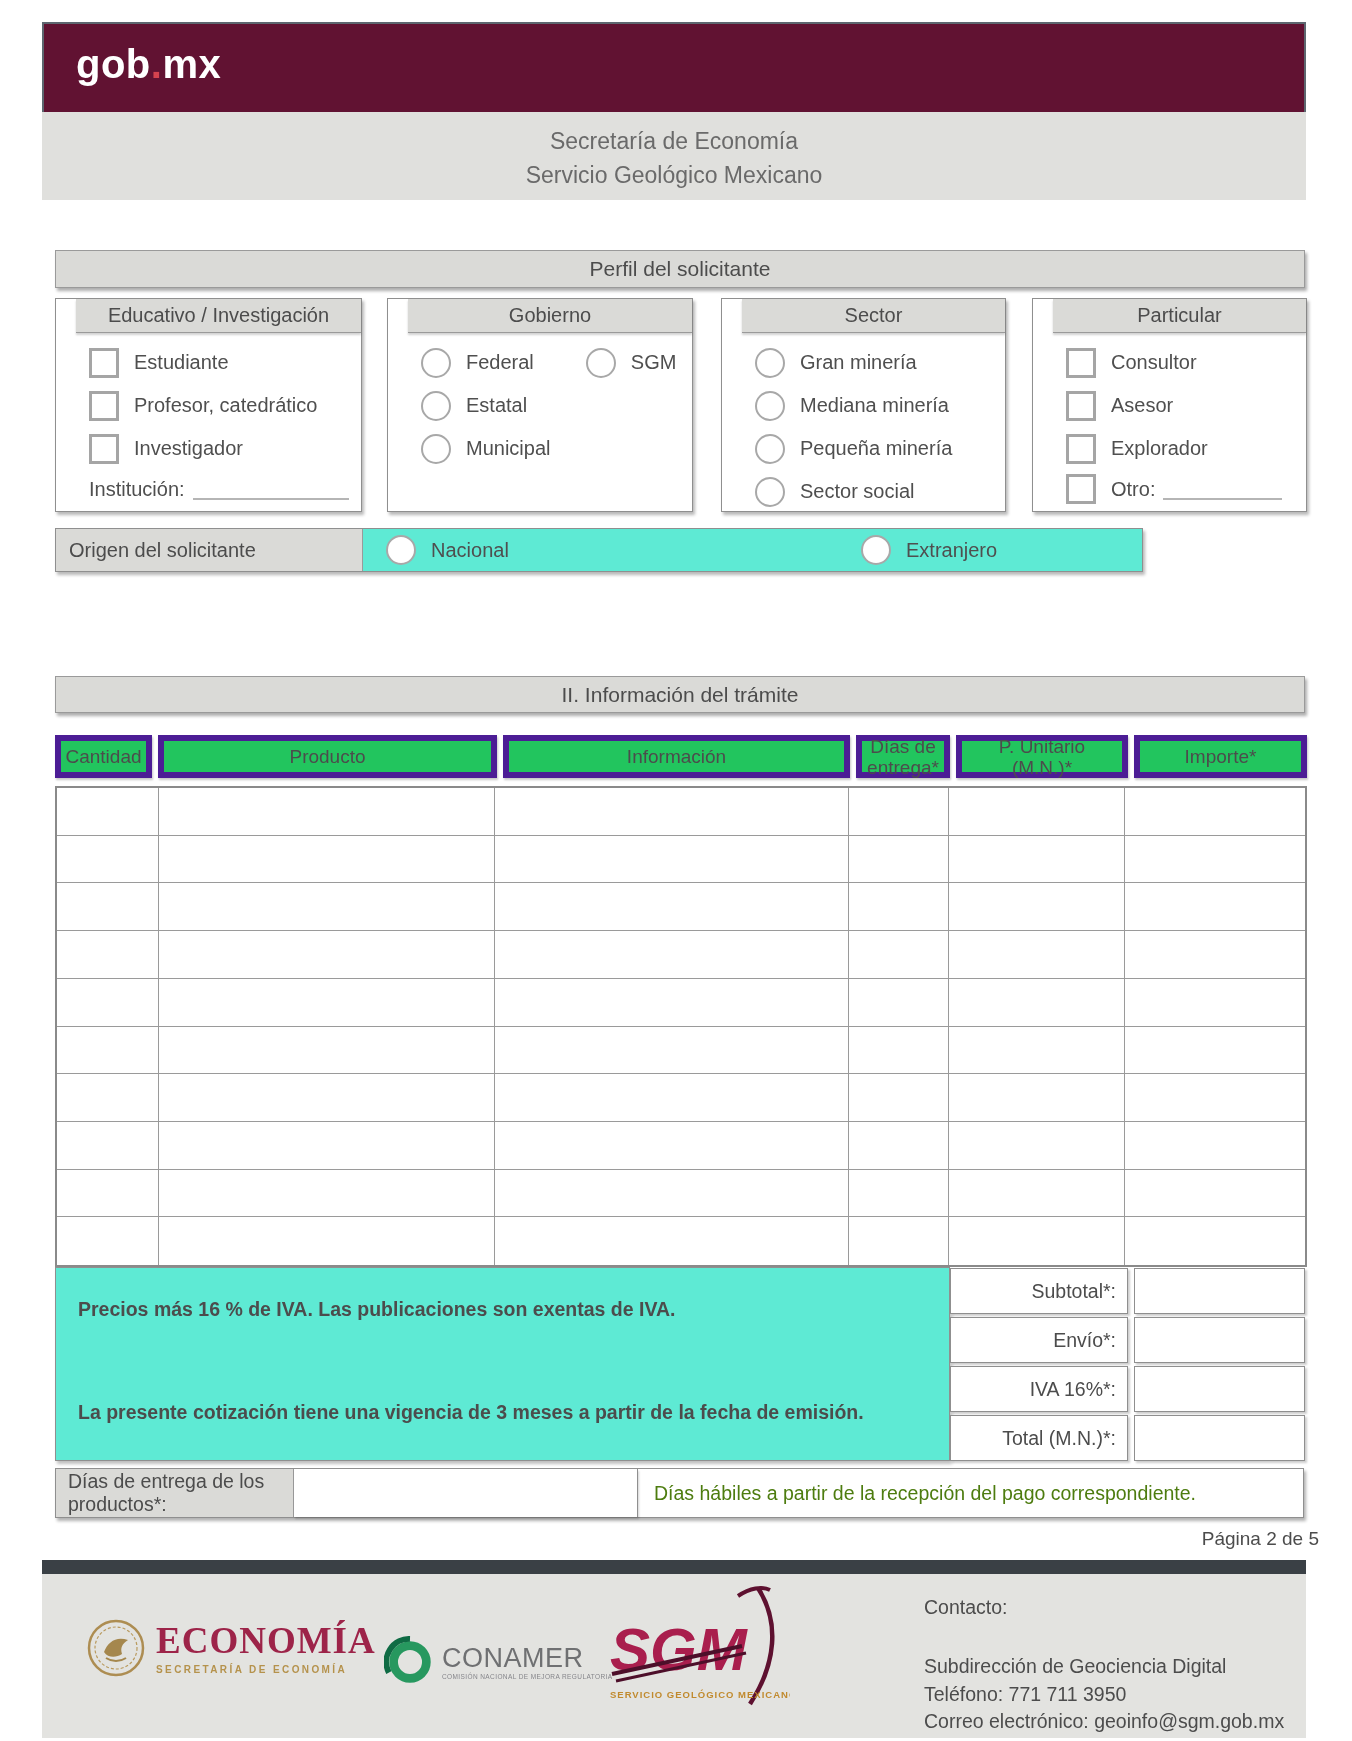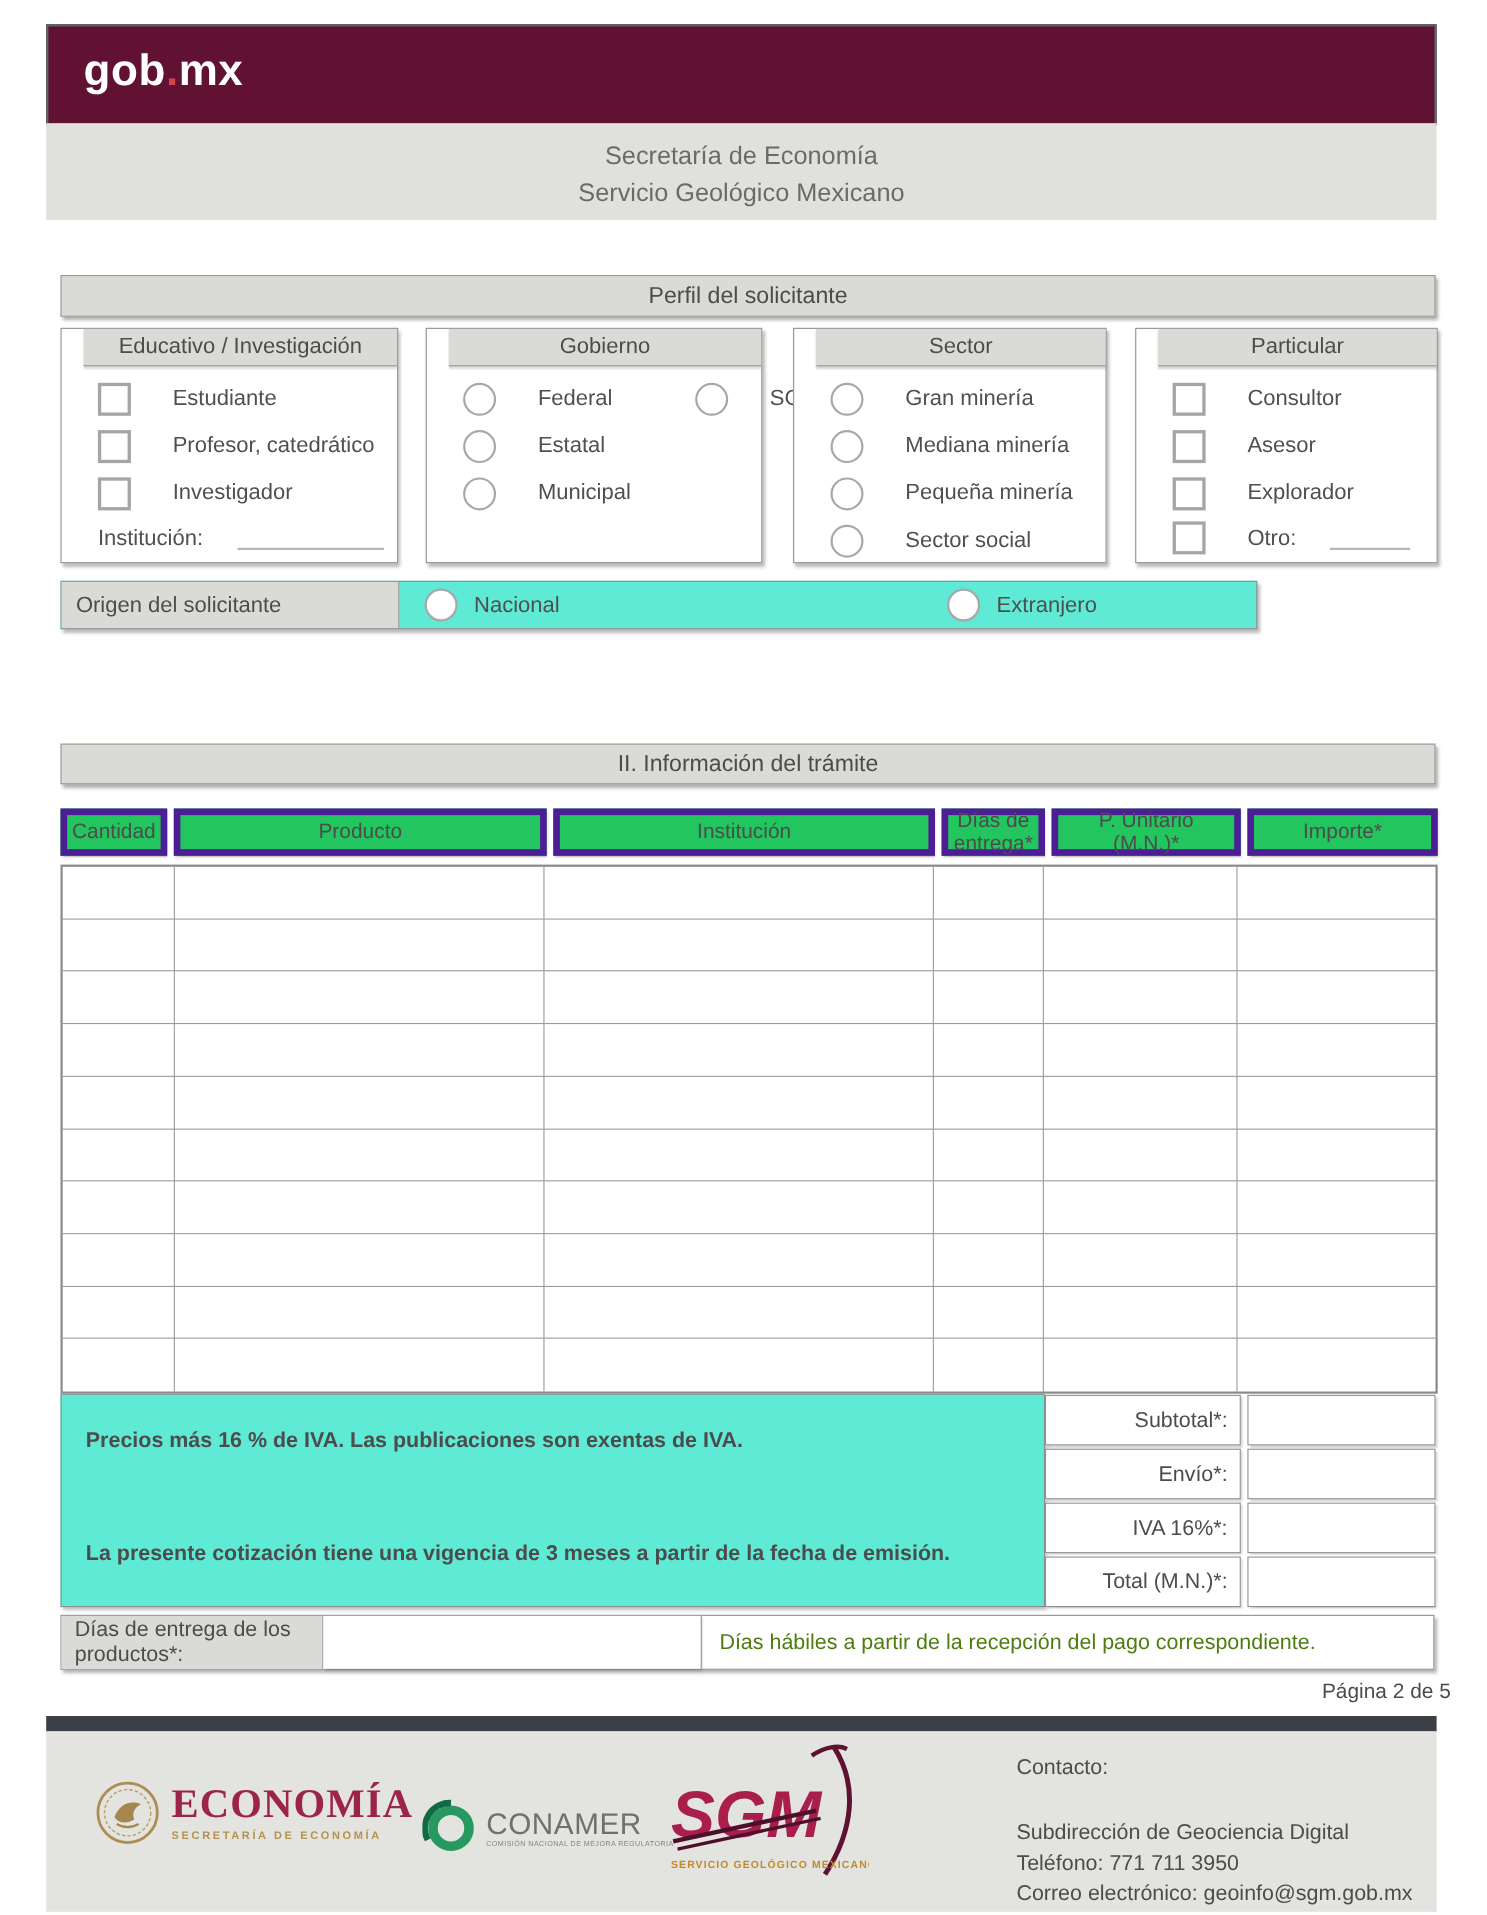--- a/index.html
+++ b/index.html
@@ -15,21 +15,21 @@
   
   .bar{background:#dadad7;border:1px solid #9a9a9a;box-shadow:2px 3px 3px rgba(0,0,0,.32);text-align:center;color:#4c4c4c;font-size:21px;box-sizing:border-box;}
   #perfil-bar{left:55px;top:250px;width:1250px;height:38px;line-height:36px;}
   #tramite-bar{left:55px;top:676px;width:1250px;height:37px;line-height:35px;}
 
   
   #profile-cols{left:55px;top:298px;width:1252px;height:214px;display:flex;}
   .pcol{background:#fff;border:1px solid #8f8f8f;box-shadow:2px 3px 3px rgba(0,0,0,.28);box-sizing:border-box;height:214px;padding-left:20px;}
   .pcol-h{height:33px;background:#dadad7;border-bottom:1px solid #9a9a9a;box-shadow:0 2px 2px rgba(0,0,0,.18);text-align:center;line-height:33px;font-size:20px;color:#4c4c4c;}
   .pcol-items{padding:8px 12px 0 13px;}
-  .prow{display:flex;align-items:center;height:43px;gap:23px;}
+  .prow{display:flex;align-items:center;height:43px;}
   .prow.field{height:38px;}
   .cb{width:24px;height:24px;border:3px solid #a5a5a5;background:#fff;margin-right:15px;flex:none;}
   .rb{width:26px;height:26px;border:2px solid #a8a8a8;border-radius:50%;background:#fff;margin-right:15px;flex:none;}
   .second{margin-left:52px;}
   .plabel{font-size:20px;color:#4f4f4f;white-space:nowrap;}
   .uline{border-bottom:2px solid #b5b5b5;height:20px;margin-left:8px;}
 
   
   #origin-row{left:55px;top:528px;width:1088px;height:44px;border:1px solid #8f8f8f;background:#5eead4;box-shadow:2px 3px 3px rgba(0,0,0,.28);box-sizing:border-box;}
   .origin-label{position:absolute;left:0;top:0;bottom:0;width:307px;background:#dadad7;border-right:1px solid #9a9a9a;display:flex;align-items:center;padding-left:13px;font-size:20px;color:#4c4c4c;box-sizing:border-box;}
@@ -182,21 +182,21 @@
   <div class="oopt" style="left:805px;">
     <span class="rb"></span>
     <span class="plabel">Extranjero</span>
   </div>
 </div>
 
 <div class="abs bar" id="tramite-bar">II. Información del trámite</div>
 <div class="abs" id="thead">
     <div class="th" style="width: 97px;">Cantidad</div>
     <div class="th" style="width: 339px;">Producto</div>
-    <div class="th" style="width: 347px;">Institución</div>
+    <div class="th" style="width: 347px;">Información</div>
     <div class="th" style="width: 94px;">Días de
 entrega*</div>
     <div class="th" style="width: 172px;">P. Unitario
 (M.N.)*</div>
     <div class="th" style="width: 173px;">Importe*</div>
   </div>
 <div class="abs" id="tbody">
     <div class="td"></div>
     <div class="td"></div>
     <div class="td"></div>

